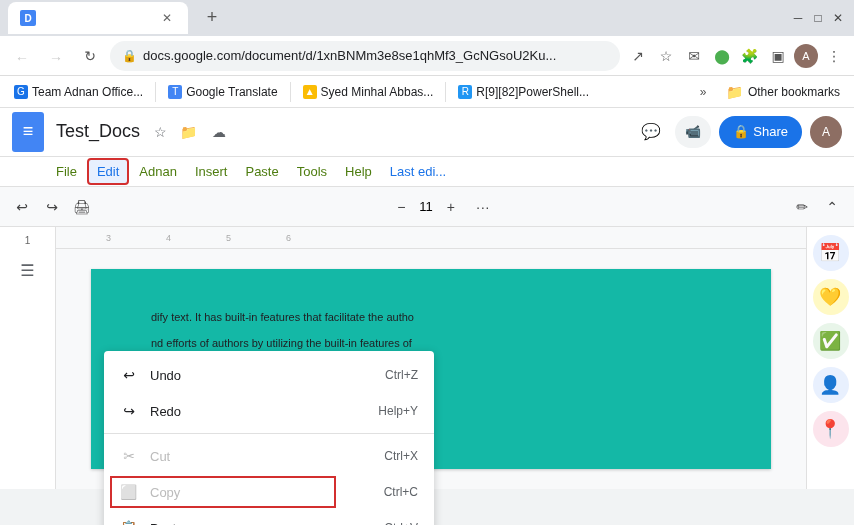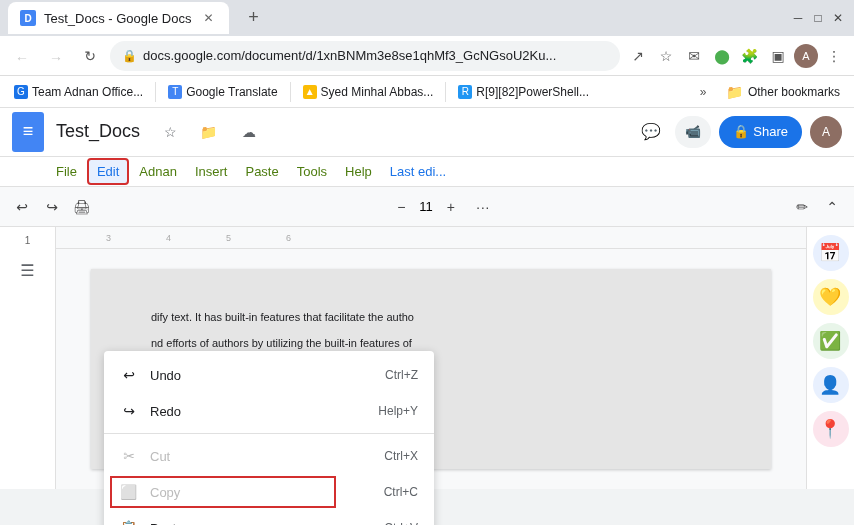--- a/index.html
+++ b/index.html
@@ -224,21 +224,21 @@
       height: 22px;
       background: #f8f9fa;
       border-bottom: 1px solid #e0e0e0;
       display: flex;
       align-items: center;
       padding-left: 30px;
       font-size: 10px;
       color: #888;
     }
     .doc-page {
-      background: #e5e5e5;
+      background: #14b8a6;
       margin: 12px auto;
       width: 680px;
       min-height: 200px;
       box-shadow: 0 1px 3px rgba(0,0,0,0.2);
       padding: 40px 60px;
       font-size: 11px;
       color: #202124;
       line-height: 1.6;
     }
 
@@ -305,21 +305,20 @@
       margin-left: 20px;
     }
     .ruler-mark { width: 60px; text-align: left; }
   </style>
 </head>
 <body>
 
 <div class="title-bar">
   <div class="tab">
     <div class="tab-icon">D</div>
-    <span>Test_Docs - Google Docs</span>
     <div class="tab-close">✕</div>
   </div>
   <div class="new-tab-btn">+</div>
   <div class="window-controls">
     <div class="win-btn">─</div>
     <div class="win-btn">□</div>
     <div class="win-btn">✕</div>
   </div>
 </div>
 
@@ -372,21 +371,21 @@
   </div>
 </div>
 
 <div class="docs-area">
 
   <div class="docs-header">
     <div class="docs-logo">
       <span style="font-size:18px;font-weight:bold;">≡</span>
     </div>
     <div class="docs-title-area">
-      <div style="display:flex;align-items:center;gap:24px;">
+      <div style="display:flex;align-items:center;gap:14px;">
         <span class="docs-title">Test_Docs</span>
         <span style="color:#5f6368;font-size:14px;">☆</span>
         <span style="color:#5f6368;font-size:14px;">📁</span>
         <span style="color:#5f6368;font-size:14px;">☁</span>
       </div>
     </div>
     <div class="docs-header-right">
       <div class="comment-btn">💬</div>
       <div class="meet-btn">
         <span>📹</span>

